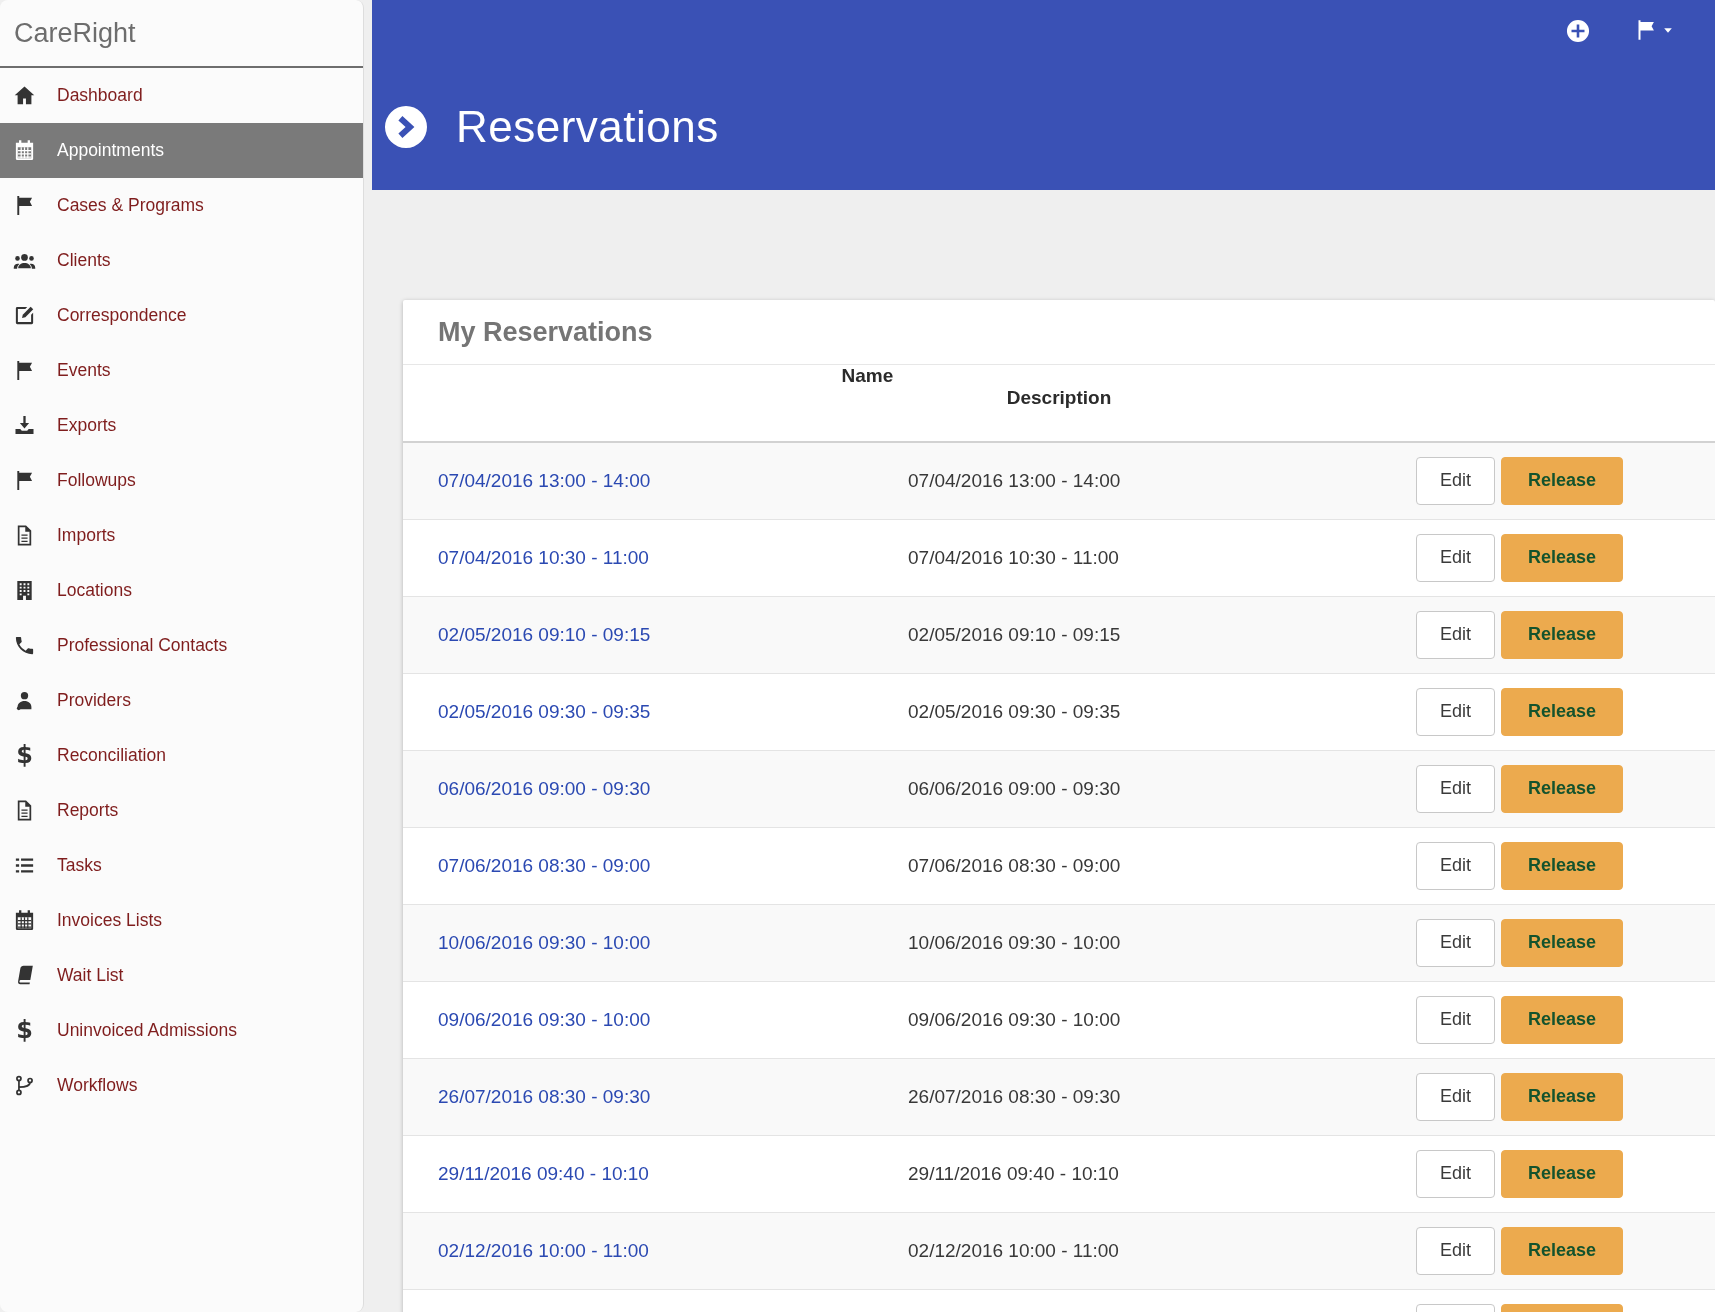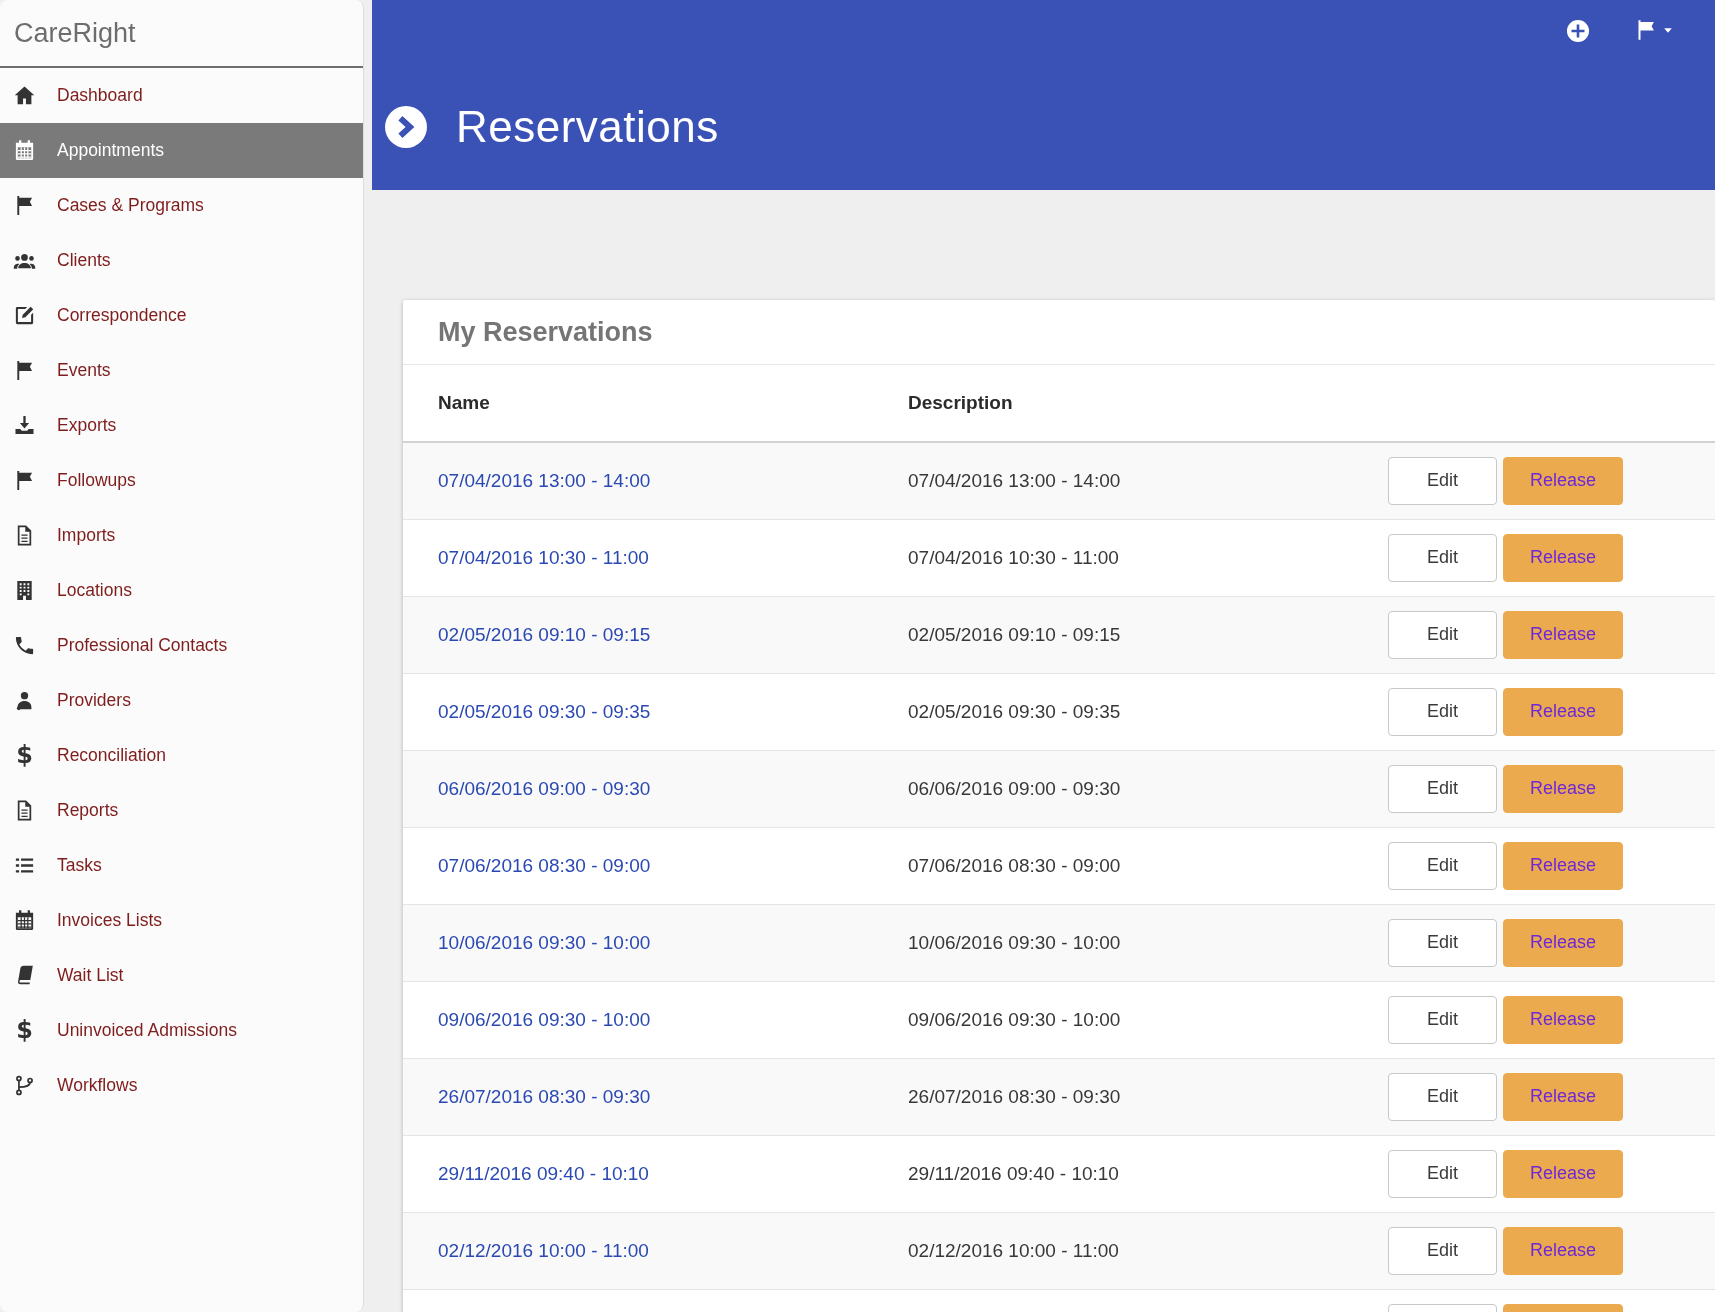--- a/index.html
+++ b/index.html
@@ -27,32 +27,32 @@
   .topbar-btn.add svg{width:26px;height:26px;}
   .topbar-btn.flag-menu{right:40px;}
   .topbar-btn.flag-menu .flag{width:24px;height:24px;}
   .topbar-btn.flag-menu .caret{width:14px;height:14px;}
   
   .card{margin:110px 0 0 31px;background:#fff;border-radius:2px;
     box-shadow:0 1px 4px rgba(0,0,0,.25);}
   .card-header{height:64px;border-bottom:1px solid #e7e7e7;display:flex;align-items:center;
     padding-left:35px;font-size:27px;font-weight:bold;color:#757575;}
   .thead{height:76px;border-bottom:2px solid #d2d2d2;display:flex;align-items:center;
-    font-weight:bold;font-size:19px;color:#2b2b2b;}
+    font-weight:bold;font-size:19px;color:#2b2b2b;flex-direction:column;}
   .col-name{width:470px;padding-left:35px;flex:none;}
   .col-desc{flex:1;}
   .tbody > div.trow{height:76px;display:flex;align-items:center;border-top:1px solid #e4e4e4;font-size:19px;}
   .tbody > div.trow:first-of-type{border-top:none;}
   .tbody > div.trow:nth-of-type(odd){background:#f9f9f9;}
   .trow a{color:#2b49b2;text-decoration:none;}
   .trow .desc{color:#383838;}
   .actions{margin-left:auto;padding-right:92px;display:flex;gap:6px;align-items:center;}
-  .btn{font-size:18px;border-radius:4px;padding:12px 38px;font-family:inherit;cursor:pointer;line-height:1.2;}
+  .btn{font-size:18px;border-radius:4px;padding:12px 23px;font-family:inherit;cursor:pointer;line-height:1.2;}
   .btn-edit{background:#fff;border:1px solid #c8c8c8;color:#3a3a3a;}
-  .btn-release{background:#ecaa4e;border:1px solid #ecaa4e;color:#6d28d9;padding:12px 26px;}
+  .btn-release{background:#ecaa4e;border:1px solid #ecaa4e;color:#14532d;padding:12px 26px;font-weight:bold;}
 </style>
 </head>
 <body>
 
 <svg width="0" height="0" style="position:absolute" aria-hidden="true">
   <defs>
     <symbol id="icon-home" viewBox="0 0 24 24">
         <path d="M12 2.5L1.8 11.7h3V21h5.7v-6h3v6h5.7v-9.3h3z"></path>
       </symbol>
     <symbol id="icon-calendar" viewBox="0 0 24 24">

